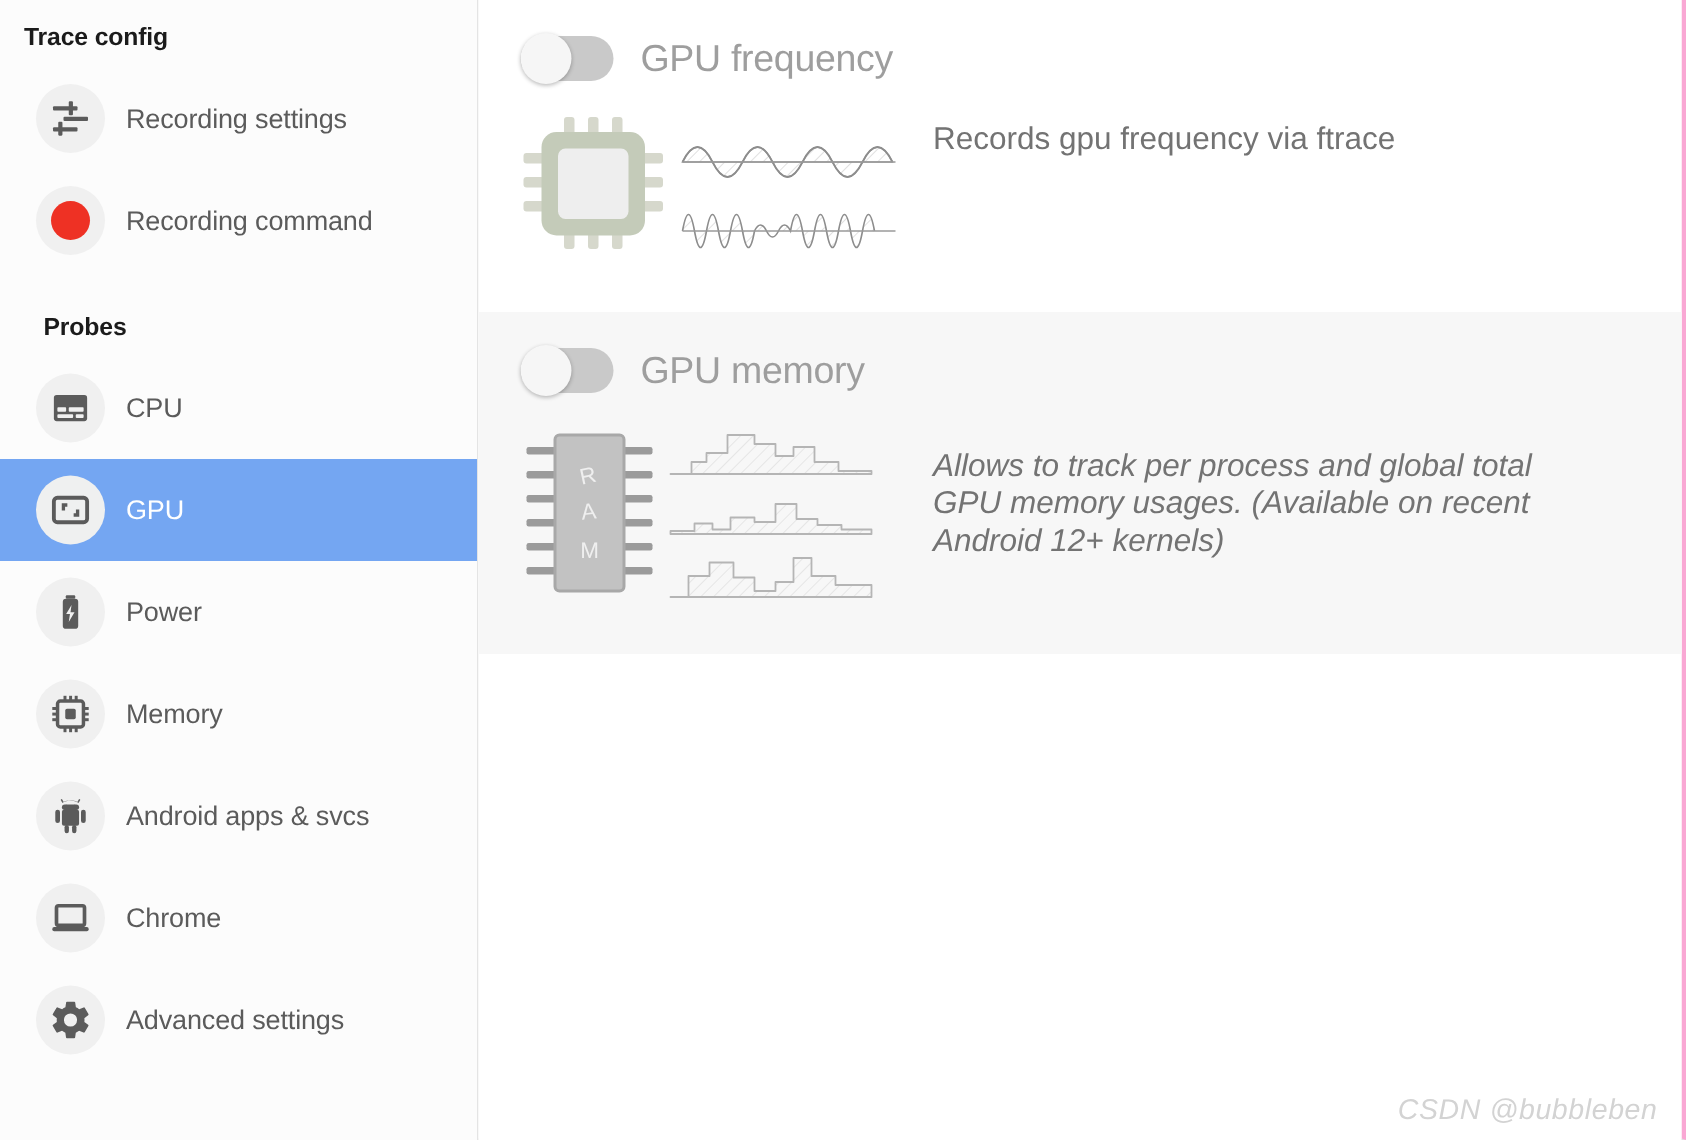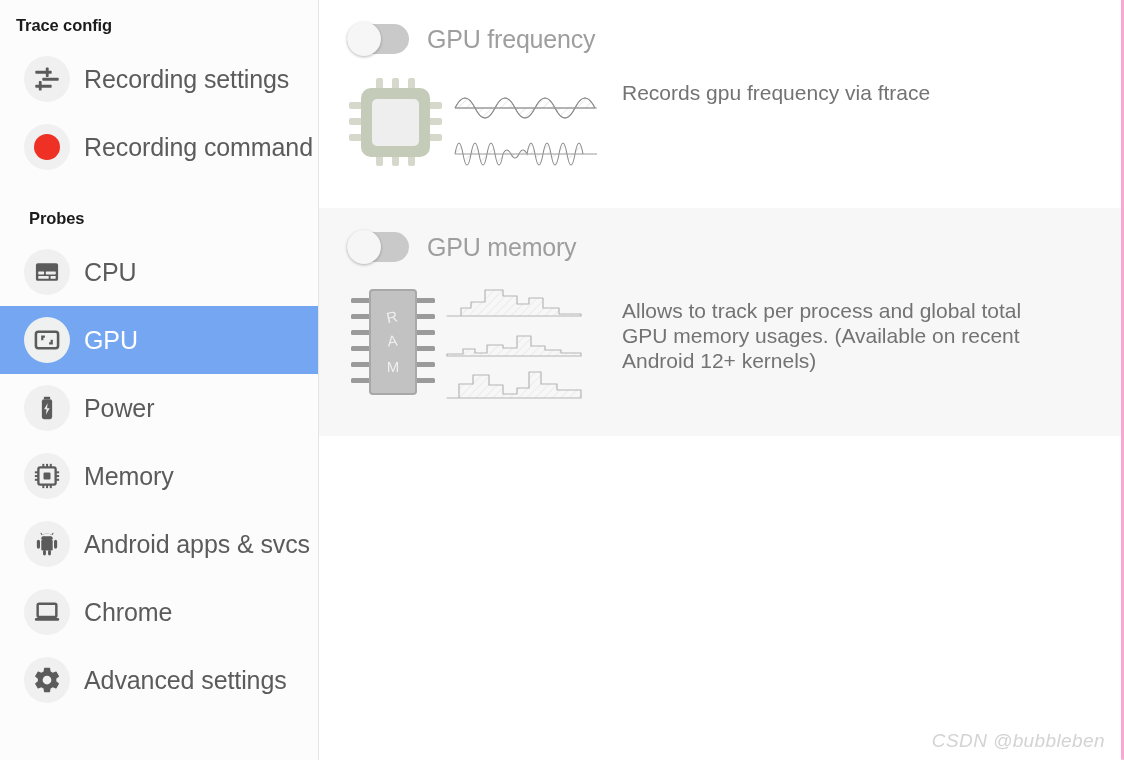--- a/index.html
+++ b/index.html
@@ -54,21 +54,21 @@
     background: #f0f0f0;
     display: flex;
     align-items: center;
     justify-content: center;
     flex: 0 0 46px;
   }
   .nav-item.selected .nav-icon-wrap { background: #eff0f0; }
 
   .nav-label {
     margin-left: 14px;
-    font-size: 25px;
+    font-size: 18px;
     color: #5b5b5b;
     letter-spacing: -0.1px;
     white-space: nowrap;
   }
   .nav-item.selected .nav-label { color: #ffffff; }
 
   .red-dot {
     width: 26px; height: 26px;
     border-radius: 50%;
     background: #ee3124;
@@ -126,21 +126,21 @@
     display: flex;
     align-items: flex-start;
   }
   .probe-desc {
     font-size: 21px;
     line-height: 25px;
     color: #737373;
     max-width: 430px;
     padding-top: 6px;
   }
-  .probe-desc.memdesc { padding-top: 16px; }
+  .probe-desc.memdesc { padding-top: 16px; font-style: italic; }
 
   
   .watermark {
     position: absolute;
     right: 16px;
     bottom: 8px;
     font-size: 19px;
     color: #d3d3d3;
     letter-spacing: 0.4px;
     font-style: italic;

